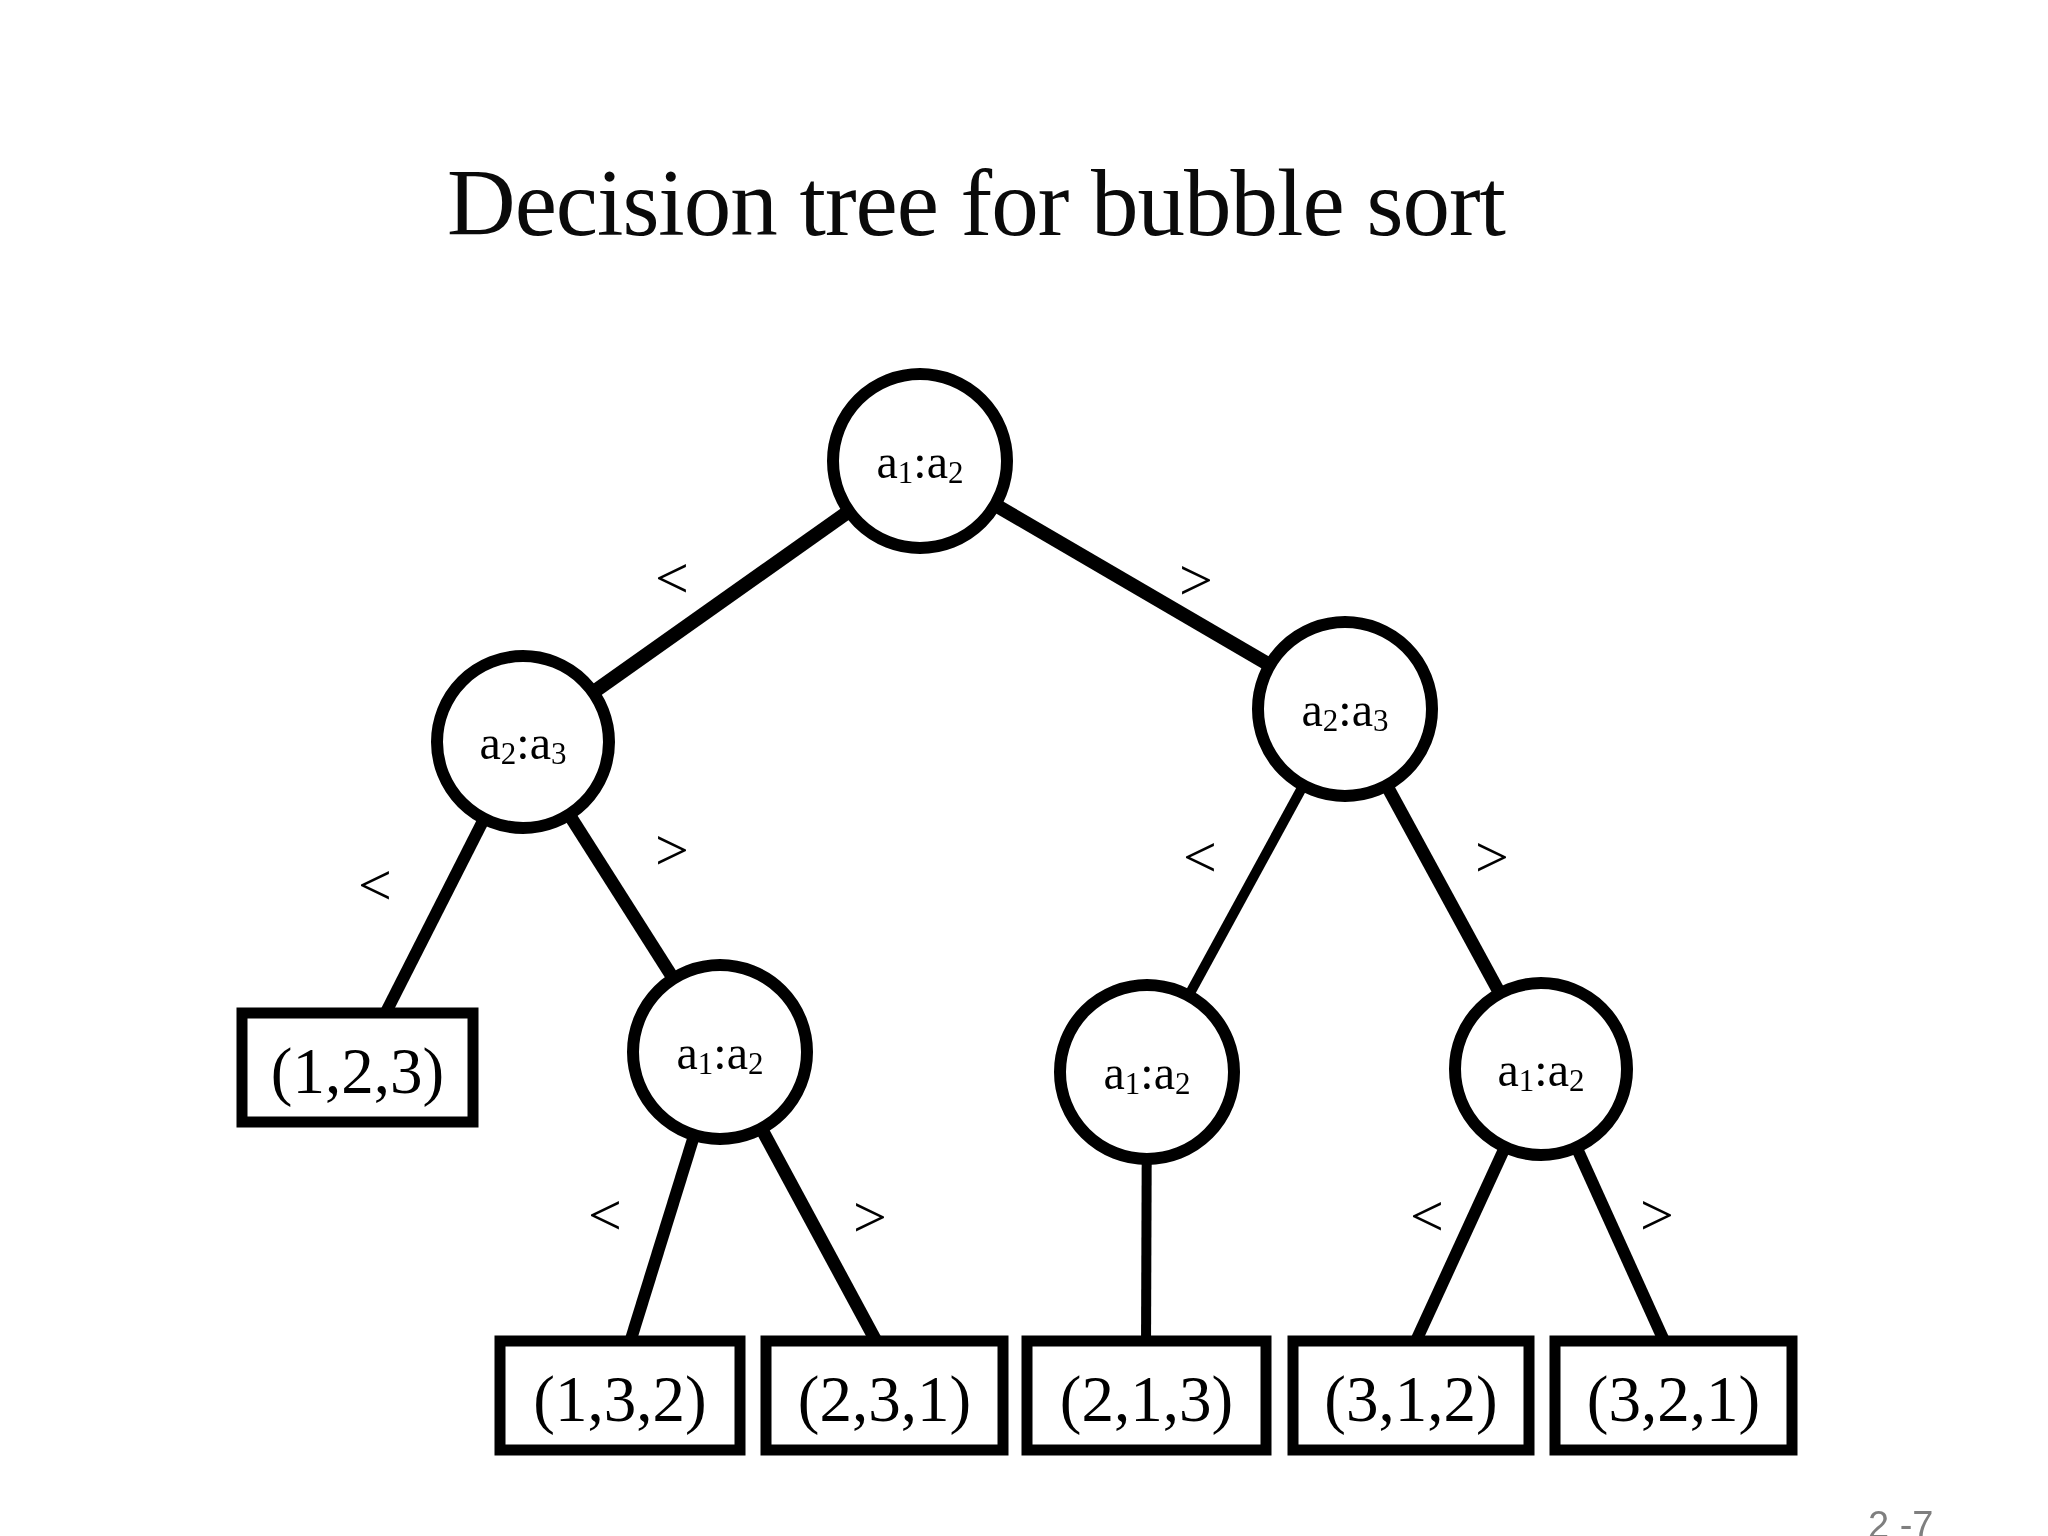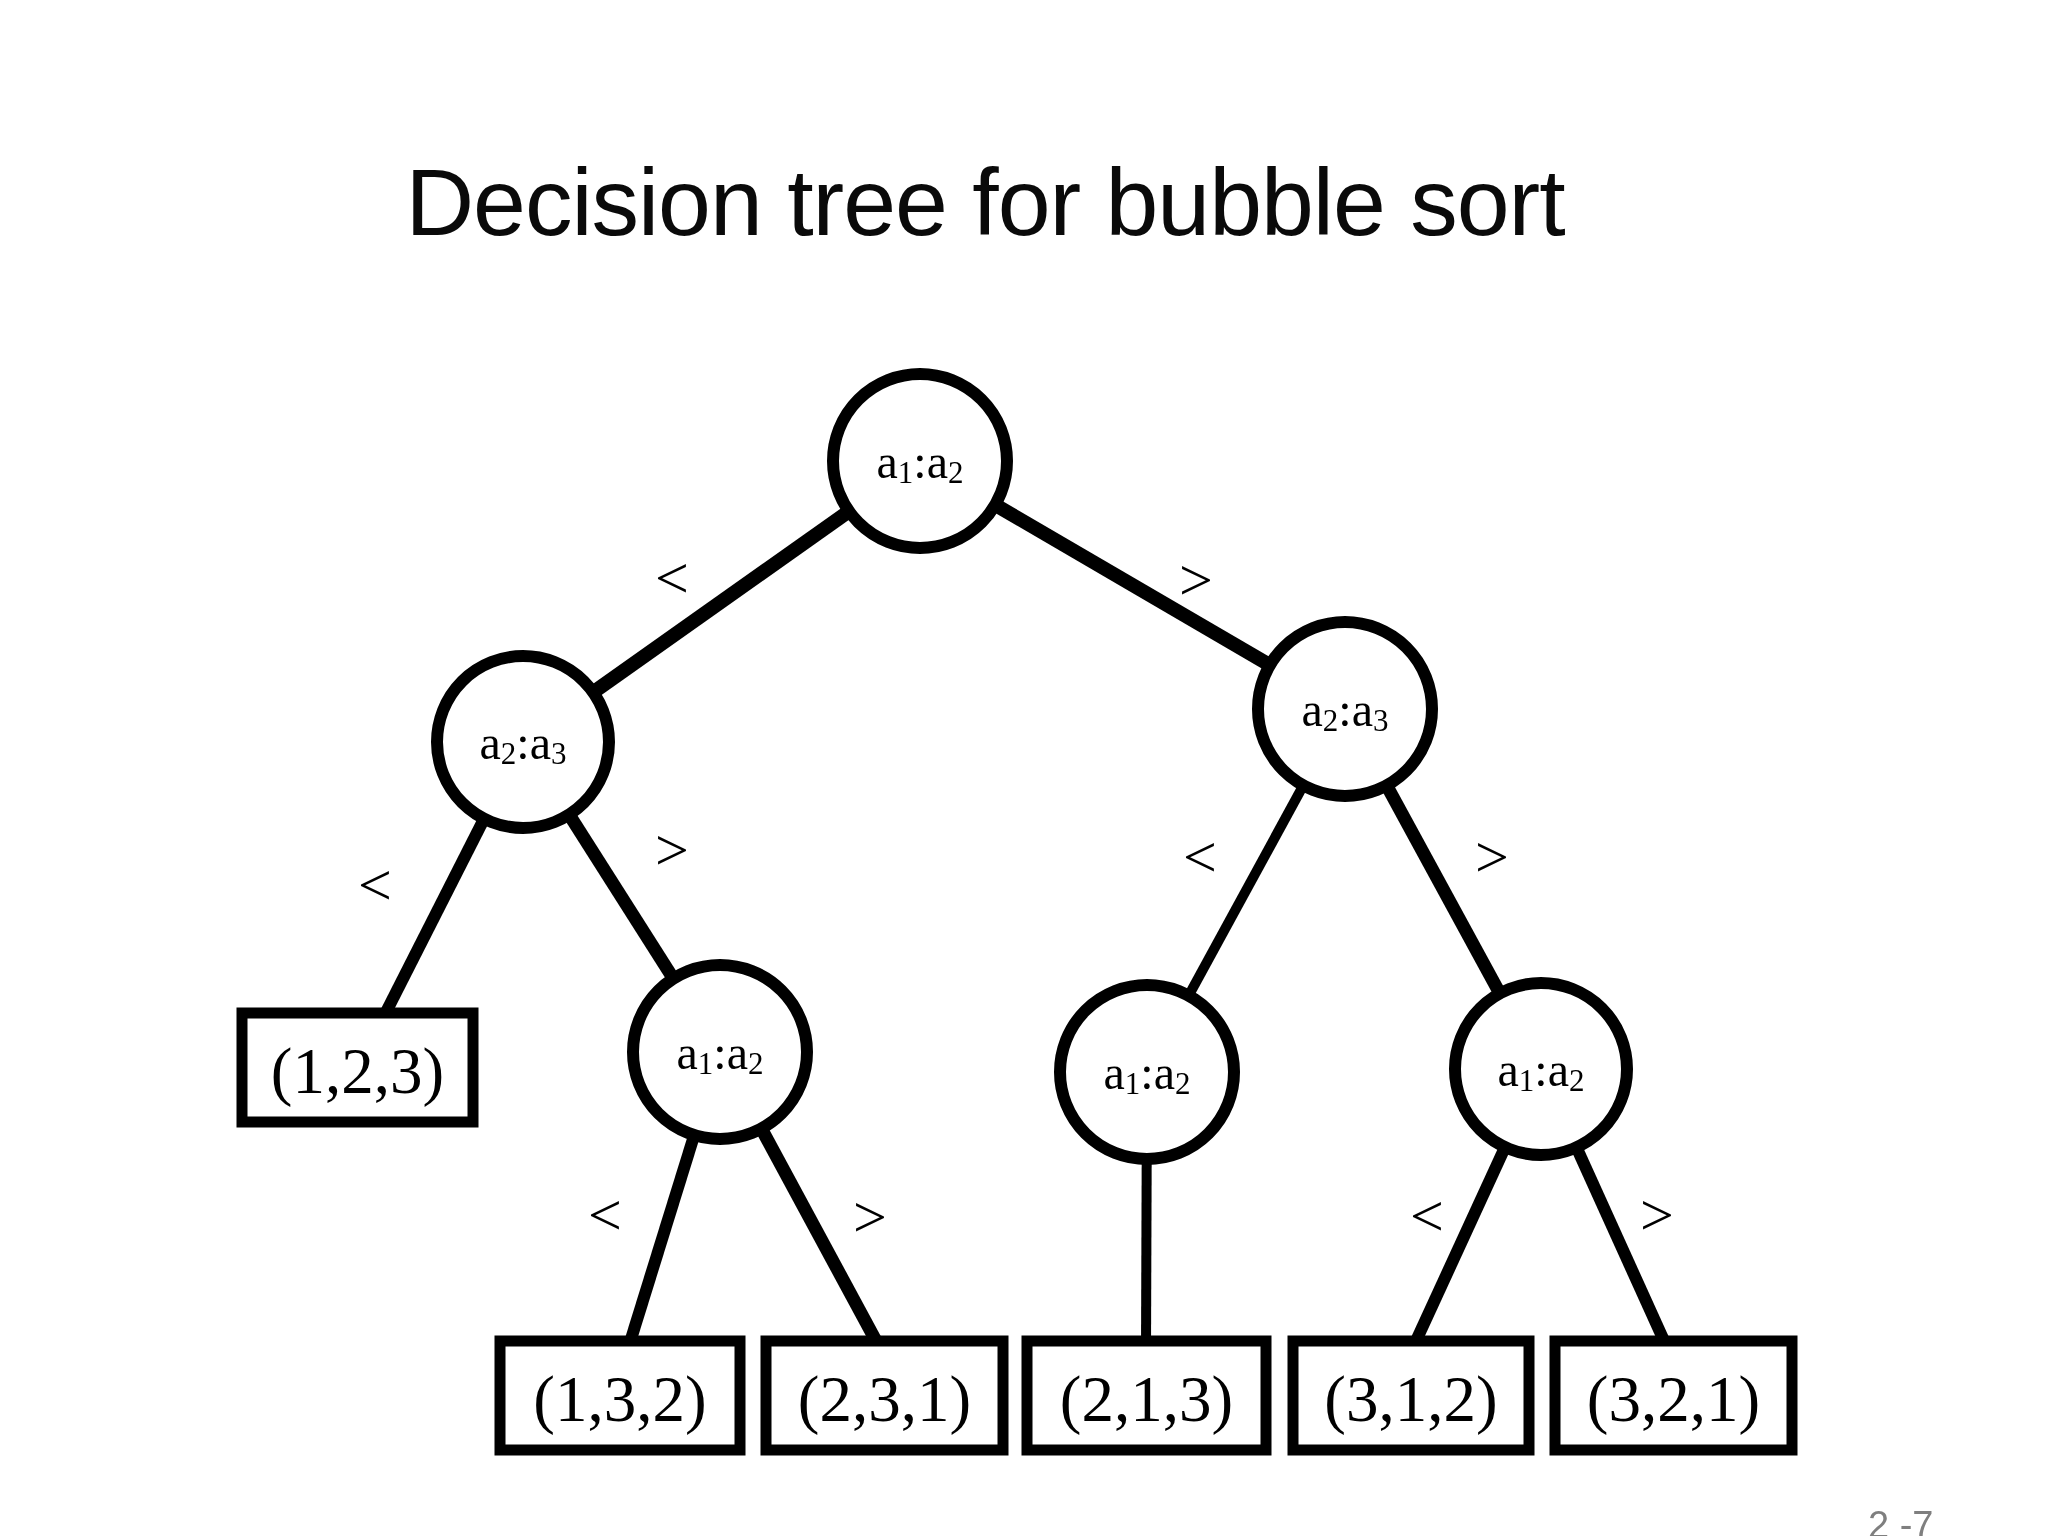--- a/index.html
+++ b/index.html
@@ -10,23 +10,22 @@
     overflow:hidden;
     font-family:"Liberation Sans", sans-serif;
   }
   .title{
     position:absolute;
     top:148px;left:0;width:1952px;
     text-align:center;
     font-size:95px;
     letter-spacing:-1px;
     color:#0a0a0a;
-    font-family:Liberation Sans, sans-serif;
+    font-family:Liberation Serif, serif;
     white-space:nowrap;
-    margin-left:9px;
   }
   .page-number{
     position:absolute;
     left:1868px;top:1504px;
     font-size:38px;
     color:#7f7f7f;
     font-family:"Liberation Sans",sans-serif;
   }
   svg text{
     font-family:"Liberation Serif","DejaVu Serif",serif;

